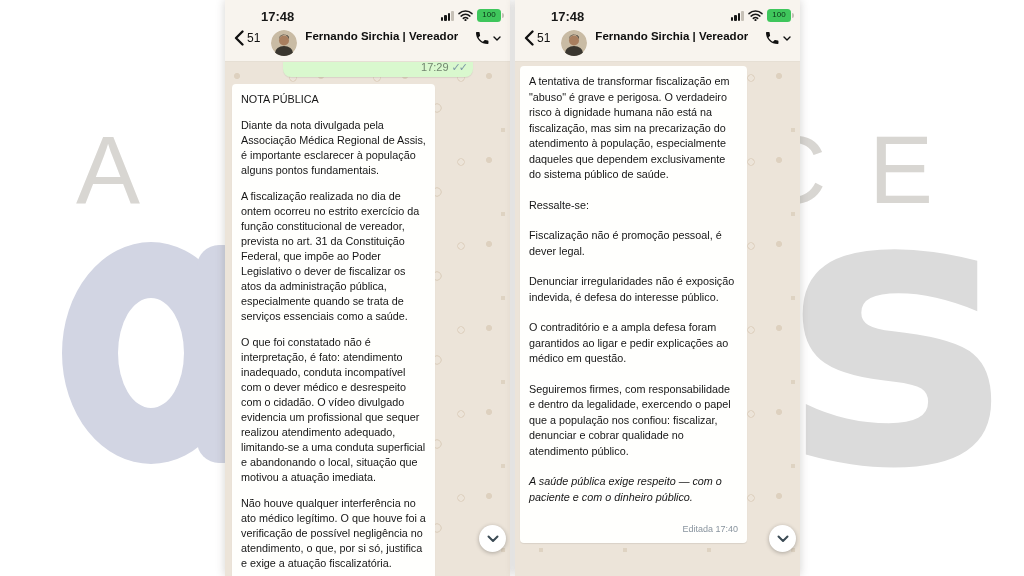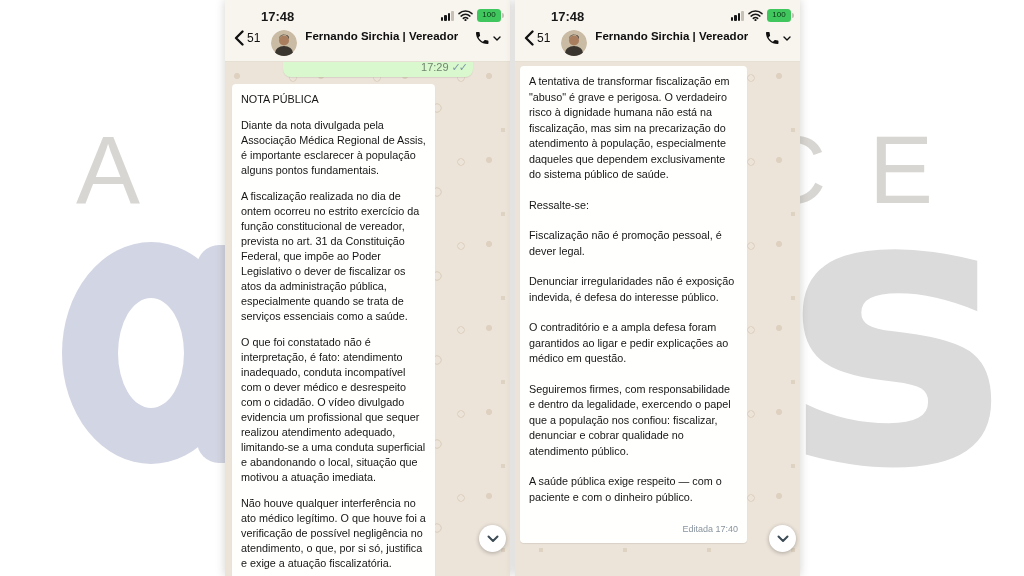--- a/index.html
+++ b/index.html
@@ -66,21 +66,21 @@
   .out-meta { position:absolute; right:7px; bottom:3px; font-size:11px; color:#71856f; }
   .out-meta .ticks { margin-left:3px; color:#7d98a5; letter-spacing:-2px; }
 
   .bubble-in { background:#fffffd; color:#161616; padding:8px 9px 9px; }
   .bubble-in p { font-size:10.8px; line-height:15px; }
   .msg-left { left:7px; width:203px; top:22px; }
   .msg-left p { margin-bottom:11px; }
   .msg-left p:last-child { margin-bottom:0; }
   .msg-right { left:5px; width:227px; top:4px; }
   .msg-right p { line-height:15.5px; margin-bottom:15px; }
-  .msg-right p:last-of-type { margin-bottom:1px; }
+  .msg-right p:last-of-type { margin-bottom:1px;font-style:italic; }
   .edited-meta { display:block; text-align:right; font-size:9px; color:#8a959f; margin-top:19px; }
 
   .scrollbtn { position:absolute; right:4px; bottom:24px; width:27px; height:27px;
                border:none; border-radius:50%; background:#ffffff; z-index:4;
                box-shadow:0 1px 4px rgba(0,0,0,.28); display:flex; align-items:center;
                justify-content:center; cursor:pointer; }
 </style>
 </head>
 <body>
 

